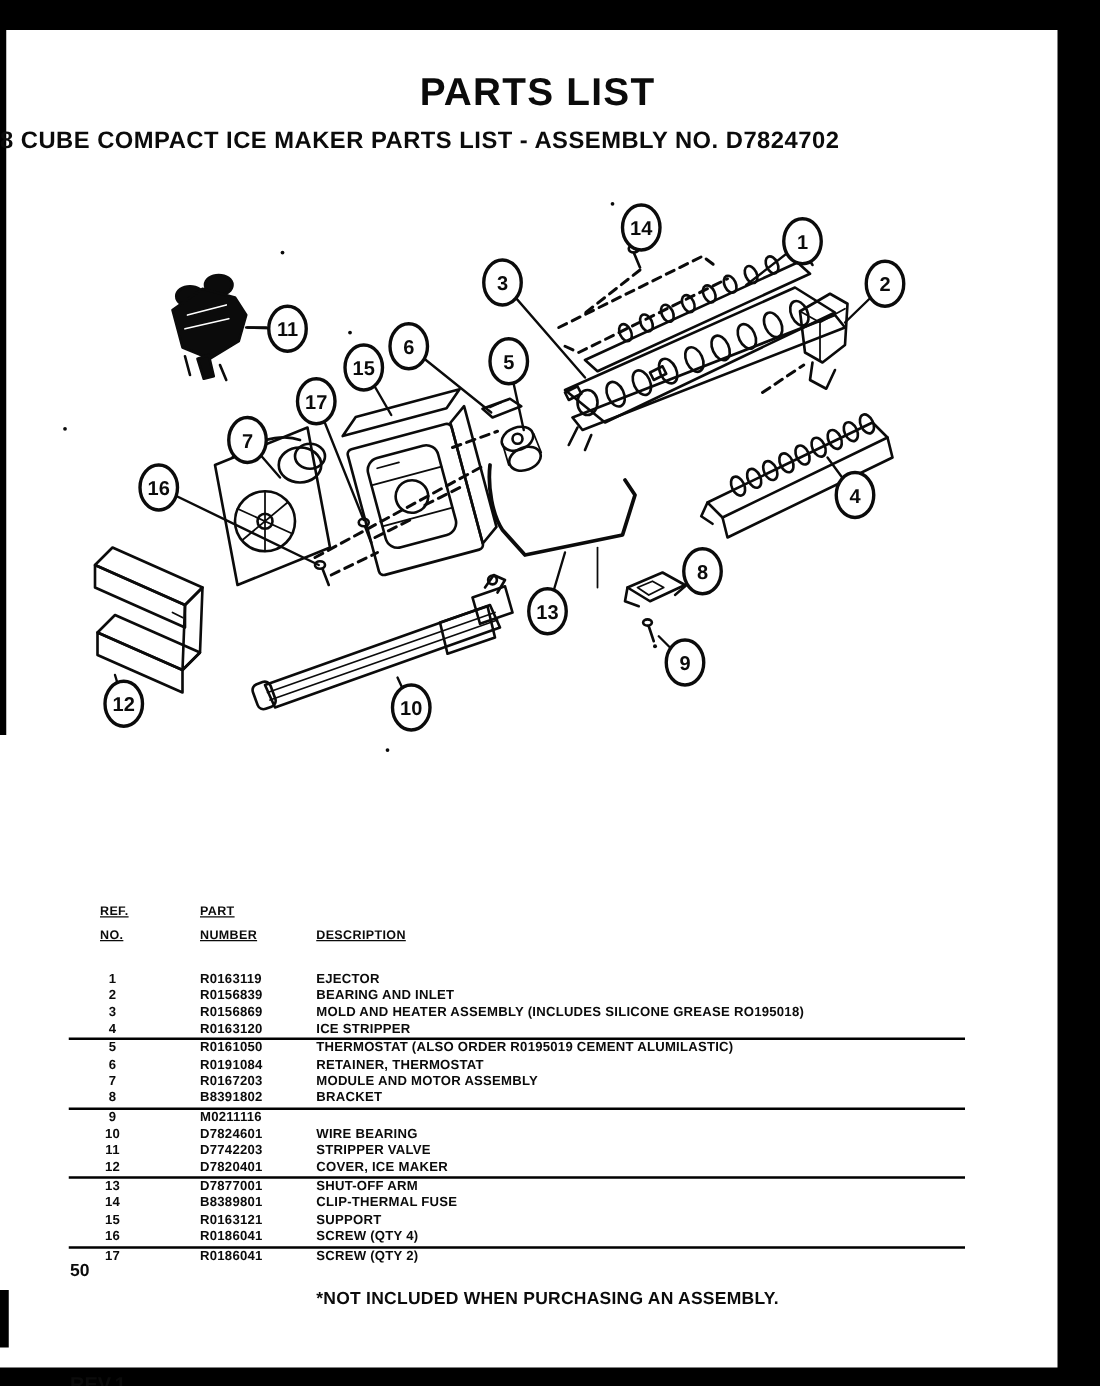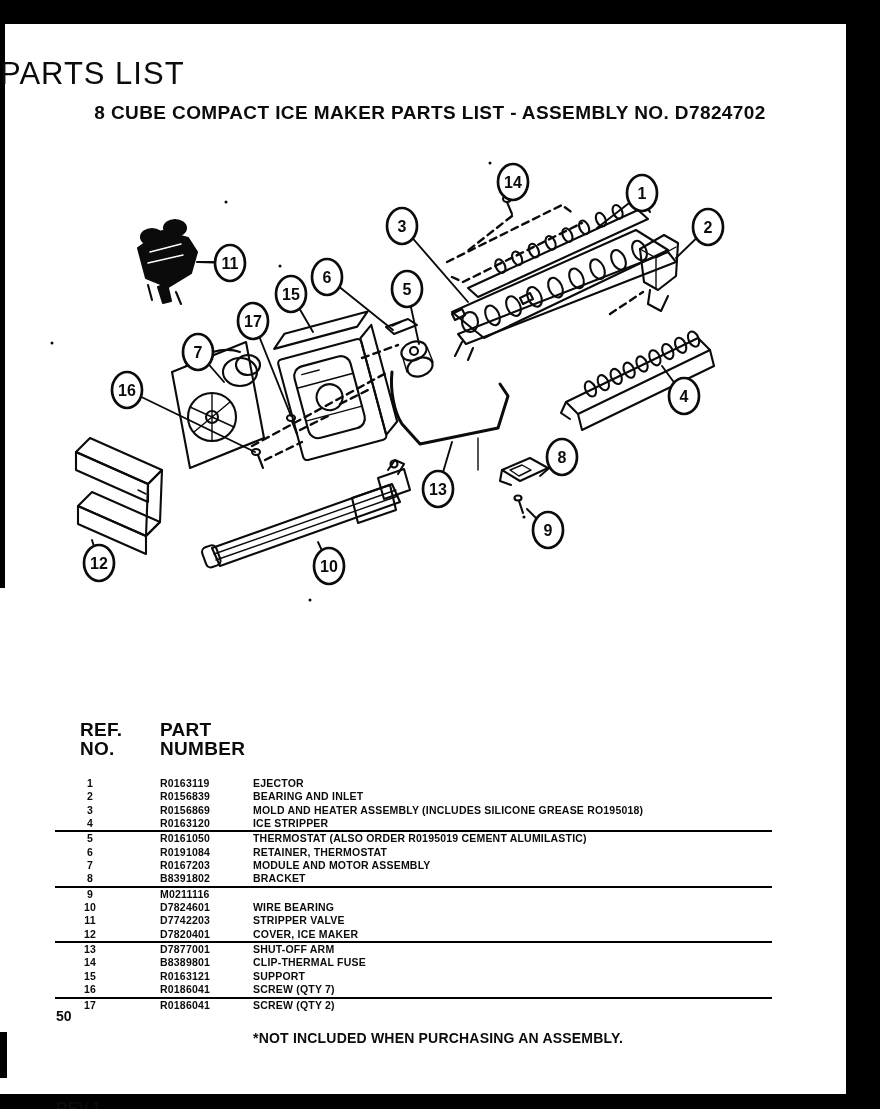--- a/index.html
+++ b/index.html
@@ -6,41 +6,41 @@
   #page{position:relative;width:880px;height:1109px;background:#ffffff;overflow:hidden;
         font-family:"Liberation Sans",sans-serif;color:#0b0b0b;}
   
   .bar{position:absolute;background:#000;}
   #bar-top{left:0;top:0;width:880px;height:24px;}
   #bar-right{right:0;top:0;width:34px;height:1109px;}
   #bar-bottom{left:0;top:1094px;width:880px;height:15px;}
   #line-left{left:0;top:24px;width:5px;height:564px;}
   #mark-left-bottom{left:0;top:1032px;width:7px;height:46px;}
   
-  #page-title{position:absolute;left:0;top:56px;width:860px;
-      font-size:31px;font-weight:400;letter-spacing:1px;}
-  #page-subtitle{position:absolute;left:0;top:102px;width:860px;text-align:center;
+  #page-title{position:absolute;left:0;top:56px;width:860px;text-align:center;
+      font-size:31px;font-weight:700;letter-spacing:1px;}
+  #page-subtitle{position:absolute;left:0;top:102px;width:860px;
       font-size:19px;font-weight:700;letter-spacing:.4px;}
   
   #diagram-svg{position:absolute;left:0;top:0;width:880px;height:700px;}
   #diagram-svg path,#diagram-svg line,#diagram-svg polyline,#diagram-svg rect,
   #diagram-svg ellipse,#diagram-svg circle{fill:none;stroke:#0b0b0b;stroke-width:2.1;
       stroke-linejoin:round;stroke-linecap:round;}
   #diagram-svg .filled{fill:#0b0b0b;stroke:#0b0b0b;}
   #diagram-svg .dashed{stroke-dasharray:7 5;stroke-width:2.4;}
   #diagram-svg .thin{stroke-width:1.4;}
   #diagram-svg .thick{stroke-width:3;}
   #diagram-svg .dot{fill:#0b0b0b;stroke:none;}
   #diagram-svg .leader{stroke:#0b0b0b;stroke-width:1.9;}
   #diagram-svg .callout-circle{fill:#fff;stroke:#0b0b0b;stroke-width:2.7;}
   #diagram-svg .callout-num{fill:#0b0b0b;stroke:none;font:700 16px "Liberation Sans",sans-serif;
       text-anchor:middle;}
   
   #table-head{position:absolute;left:55px;top:720px;width:717px;
-      font-size:19px;font-weight:700;letter-spacing:.3px;}
+      font-size:10px;font-weight:700;letter-spacing:.3px;text-decoration:underline;}
   .head-line{display:grid;grid-template-columns:70px 128px 1fr;line-height:19px;}
   .head-line .h-ref{padding-left:25px;}
   .head-line .h-part{padding-left:35px;}
   #table-rows{position:absolute;left:55px;top:777px;width:717px;}
   .t-row{display:grid;grid-template-columns:70px 128px 1fr;height:13.35px;
       font-size:10.5px;font-weight:700;letter-spacing:.2px;line-height:13.35px;}
   .t-row .c-ref{text-align:center;}
   .t-row .c-part{padding-left:35px;}
   .t-row.divider{border-bottom:2.6px solid #000;}
   #table-footnote{position:absolute;left:253px;top:1030px;font-size:14px;font-weight:700;
@@ -319,20 +319,21 @@
 
   <div id="table-head">
     <div class="head-line">
       <span class="h-ref">REF.</span>
       <span class="h-part">PART</span>
       <span></span>
     </div>
     <div class="head-line">
       <span class="h-ref">NO.</span>
       <span class="h-part">NUMBER</span>
+      <span>DESCRIPTION</span>
     </div>
   </div>
 
   <div id="table-rows">
       <div class="t-row">
       <span class="c-ref">1</span>
       <span class="c-part">R0163119</span>
       <span class="c-desc">EJECTOR</span>
     </div>
       <div class="t-row">
@@ -400,21 +401,21 @@
       <span class="c-desc">CLIP-THERMAL FUSE</span>
     </div>
       <div class="t-row">
       <span class="c-ref">15</span>
       <span class="c-part">R0163121</span>
       <span class="c-desc">SUPPORT</span>
     </div>
       <div class="t-row divider">
       <span class="c-ref">16</span>
       <span class="c-part">R0186041</span>
-      <span class="c-desc">SCREW (QTY 7)</span>
+      <span class="c-desc">SCREW (QTY 4)</span>
     </div>
       <div class="t-row">
       <span class="c-ref">17</span>
       <span class="c-part">R0186041</span>
       <span class="c-desc">SCREW (QTY 2)</span>
     </div>
     </div>
 
   <div id="table-footnote">*NOT INCLUDED WHEN PURCHASING AN ASSEMBLY.</div>
 

